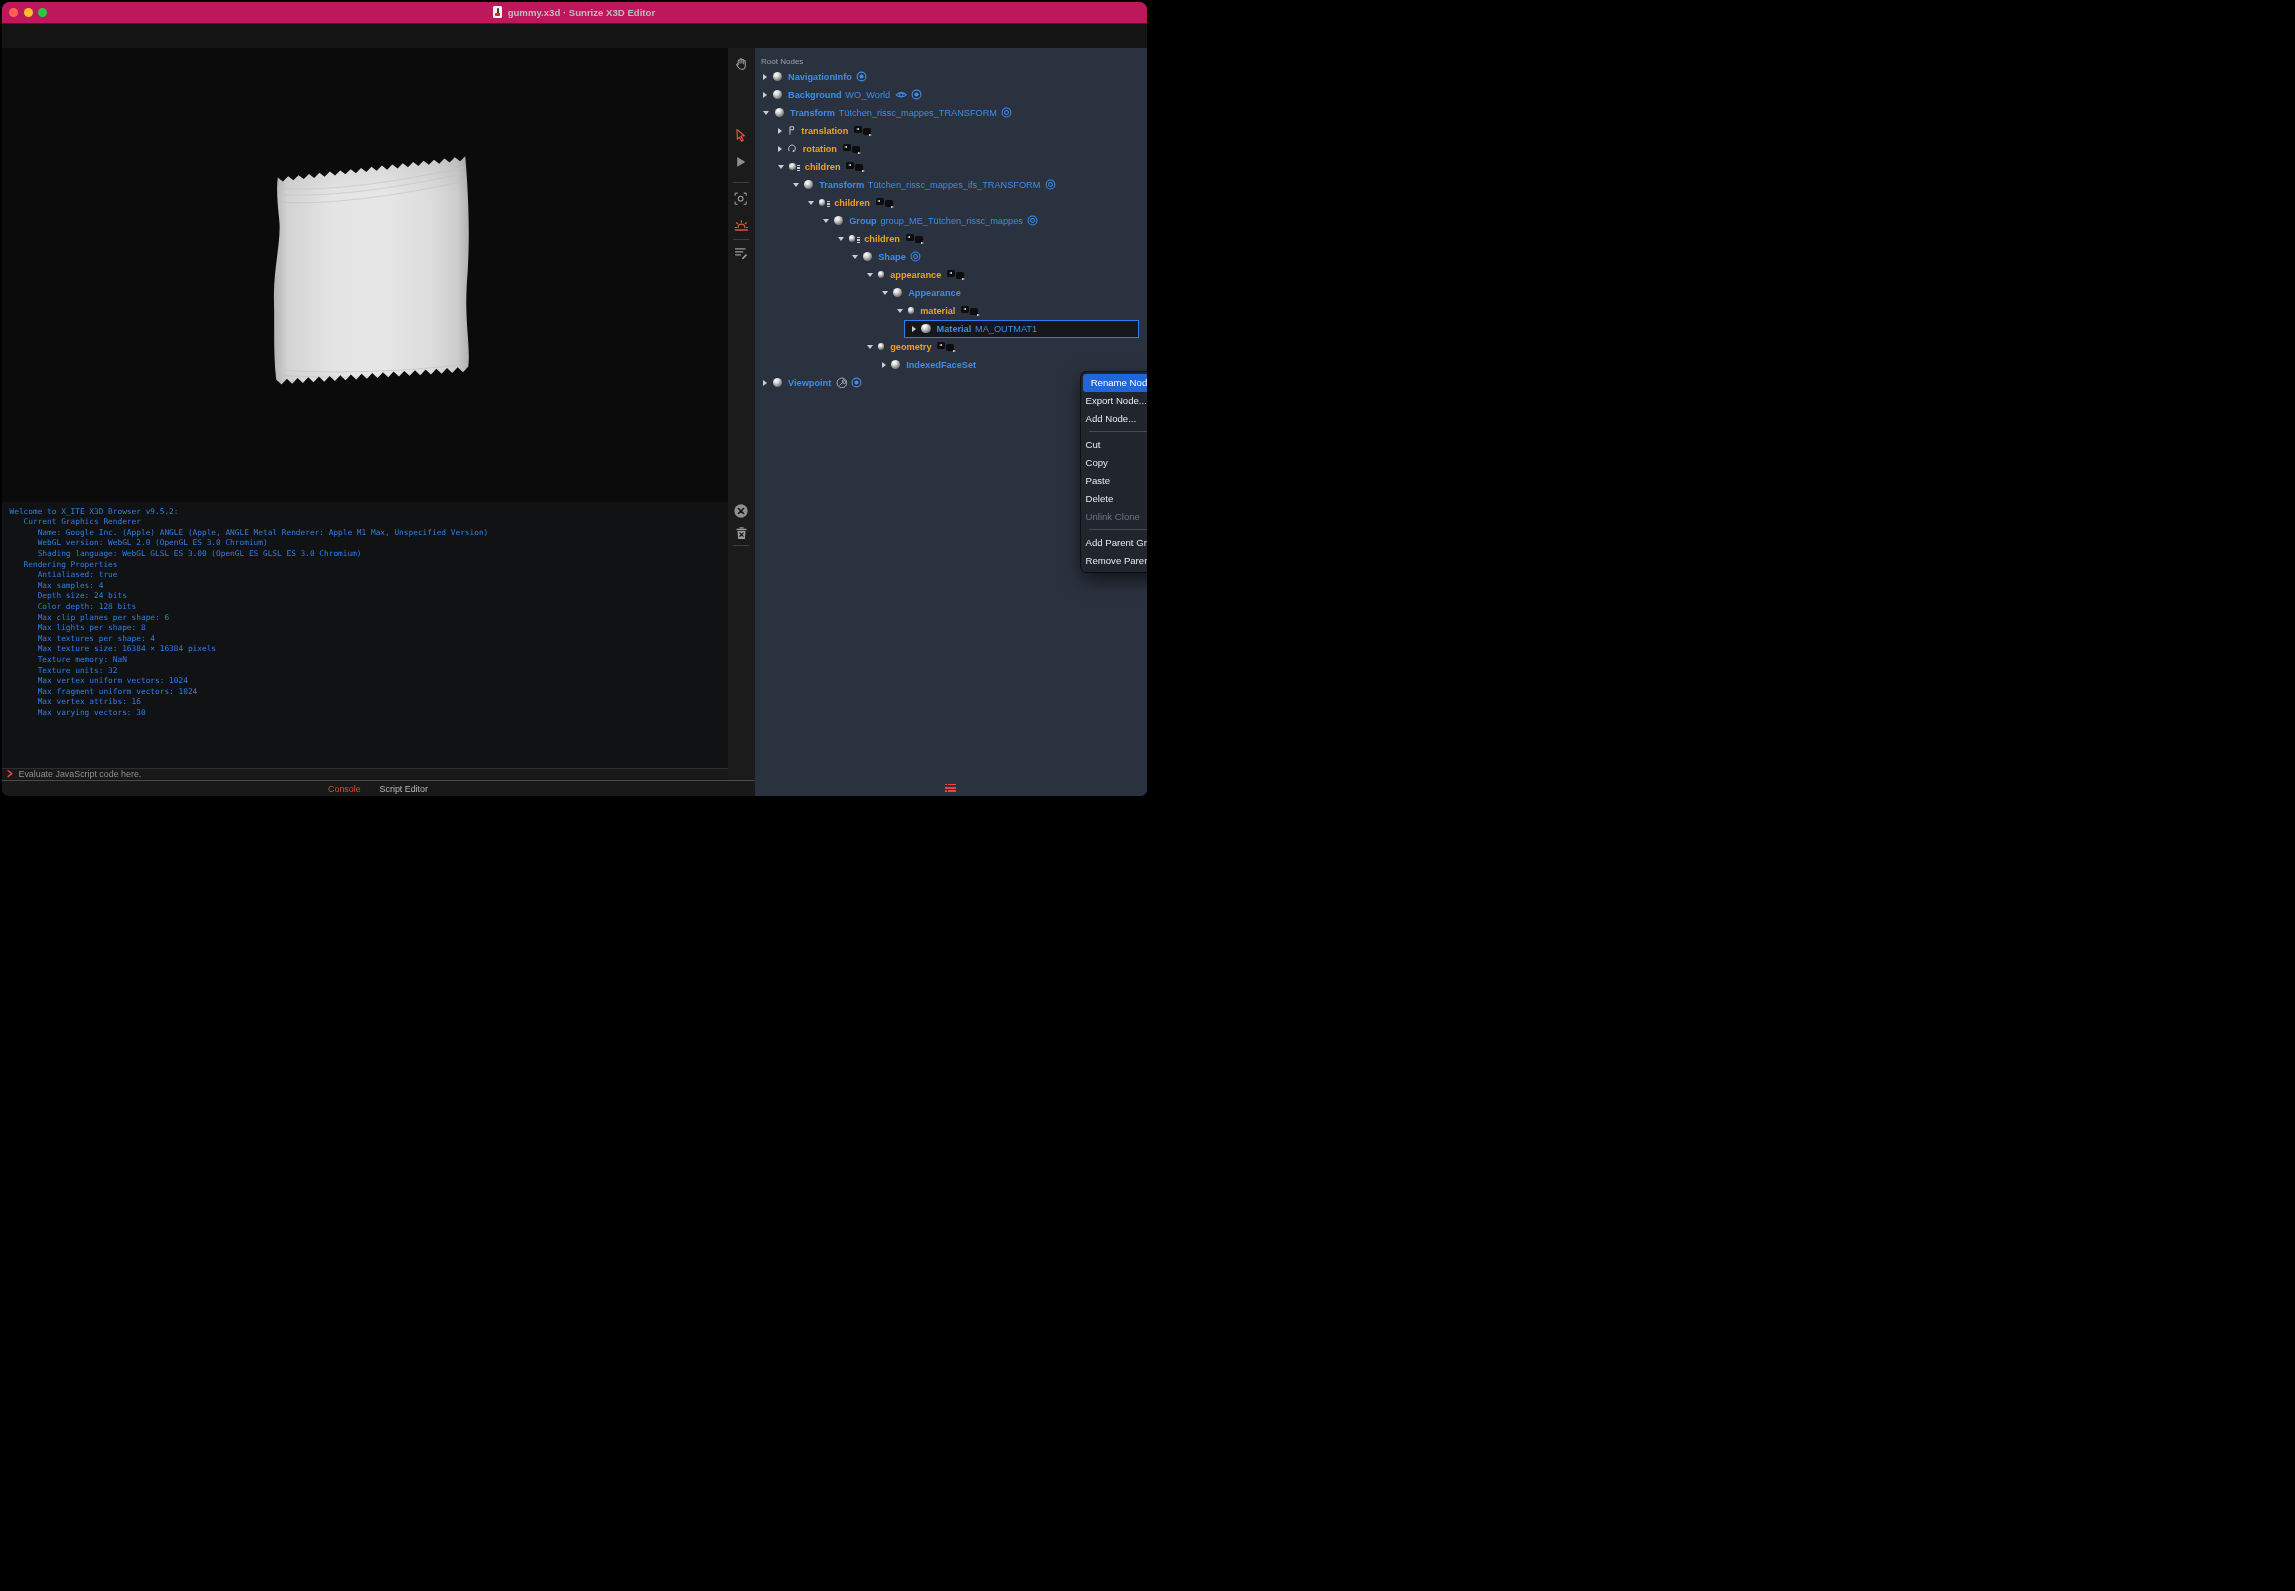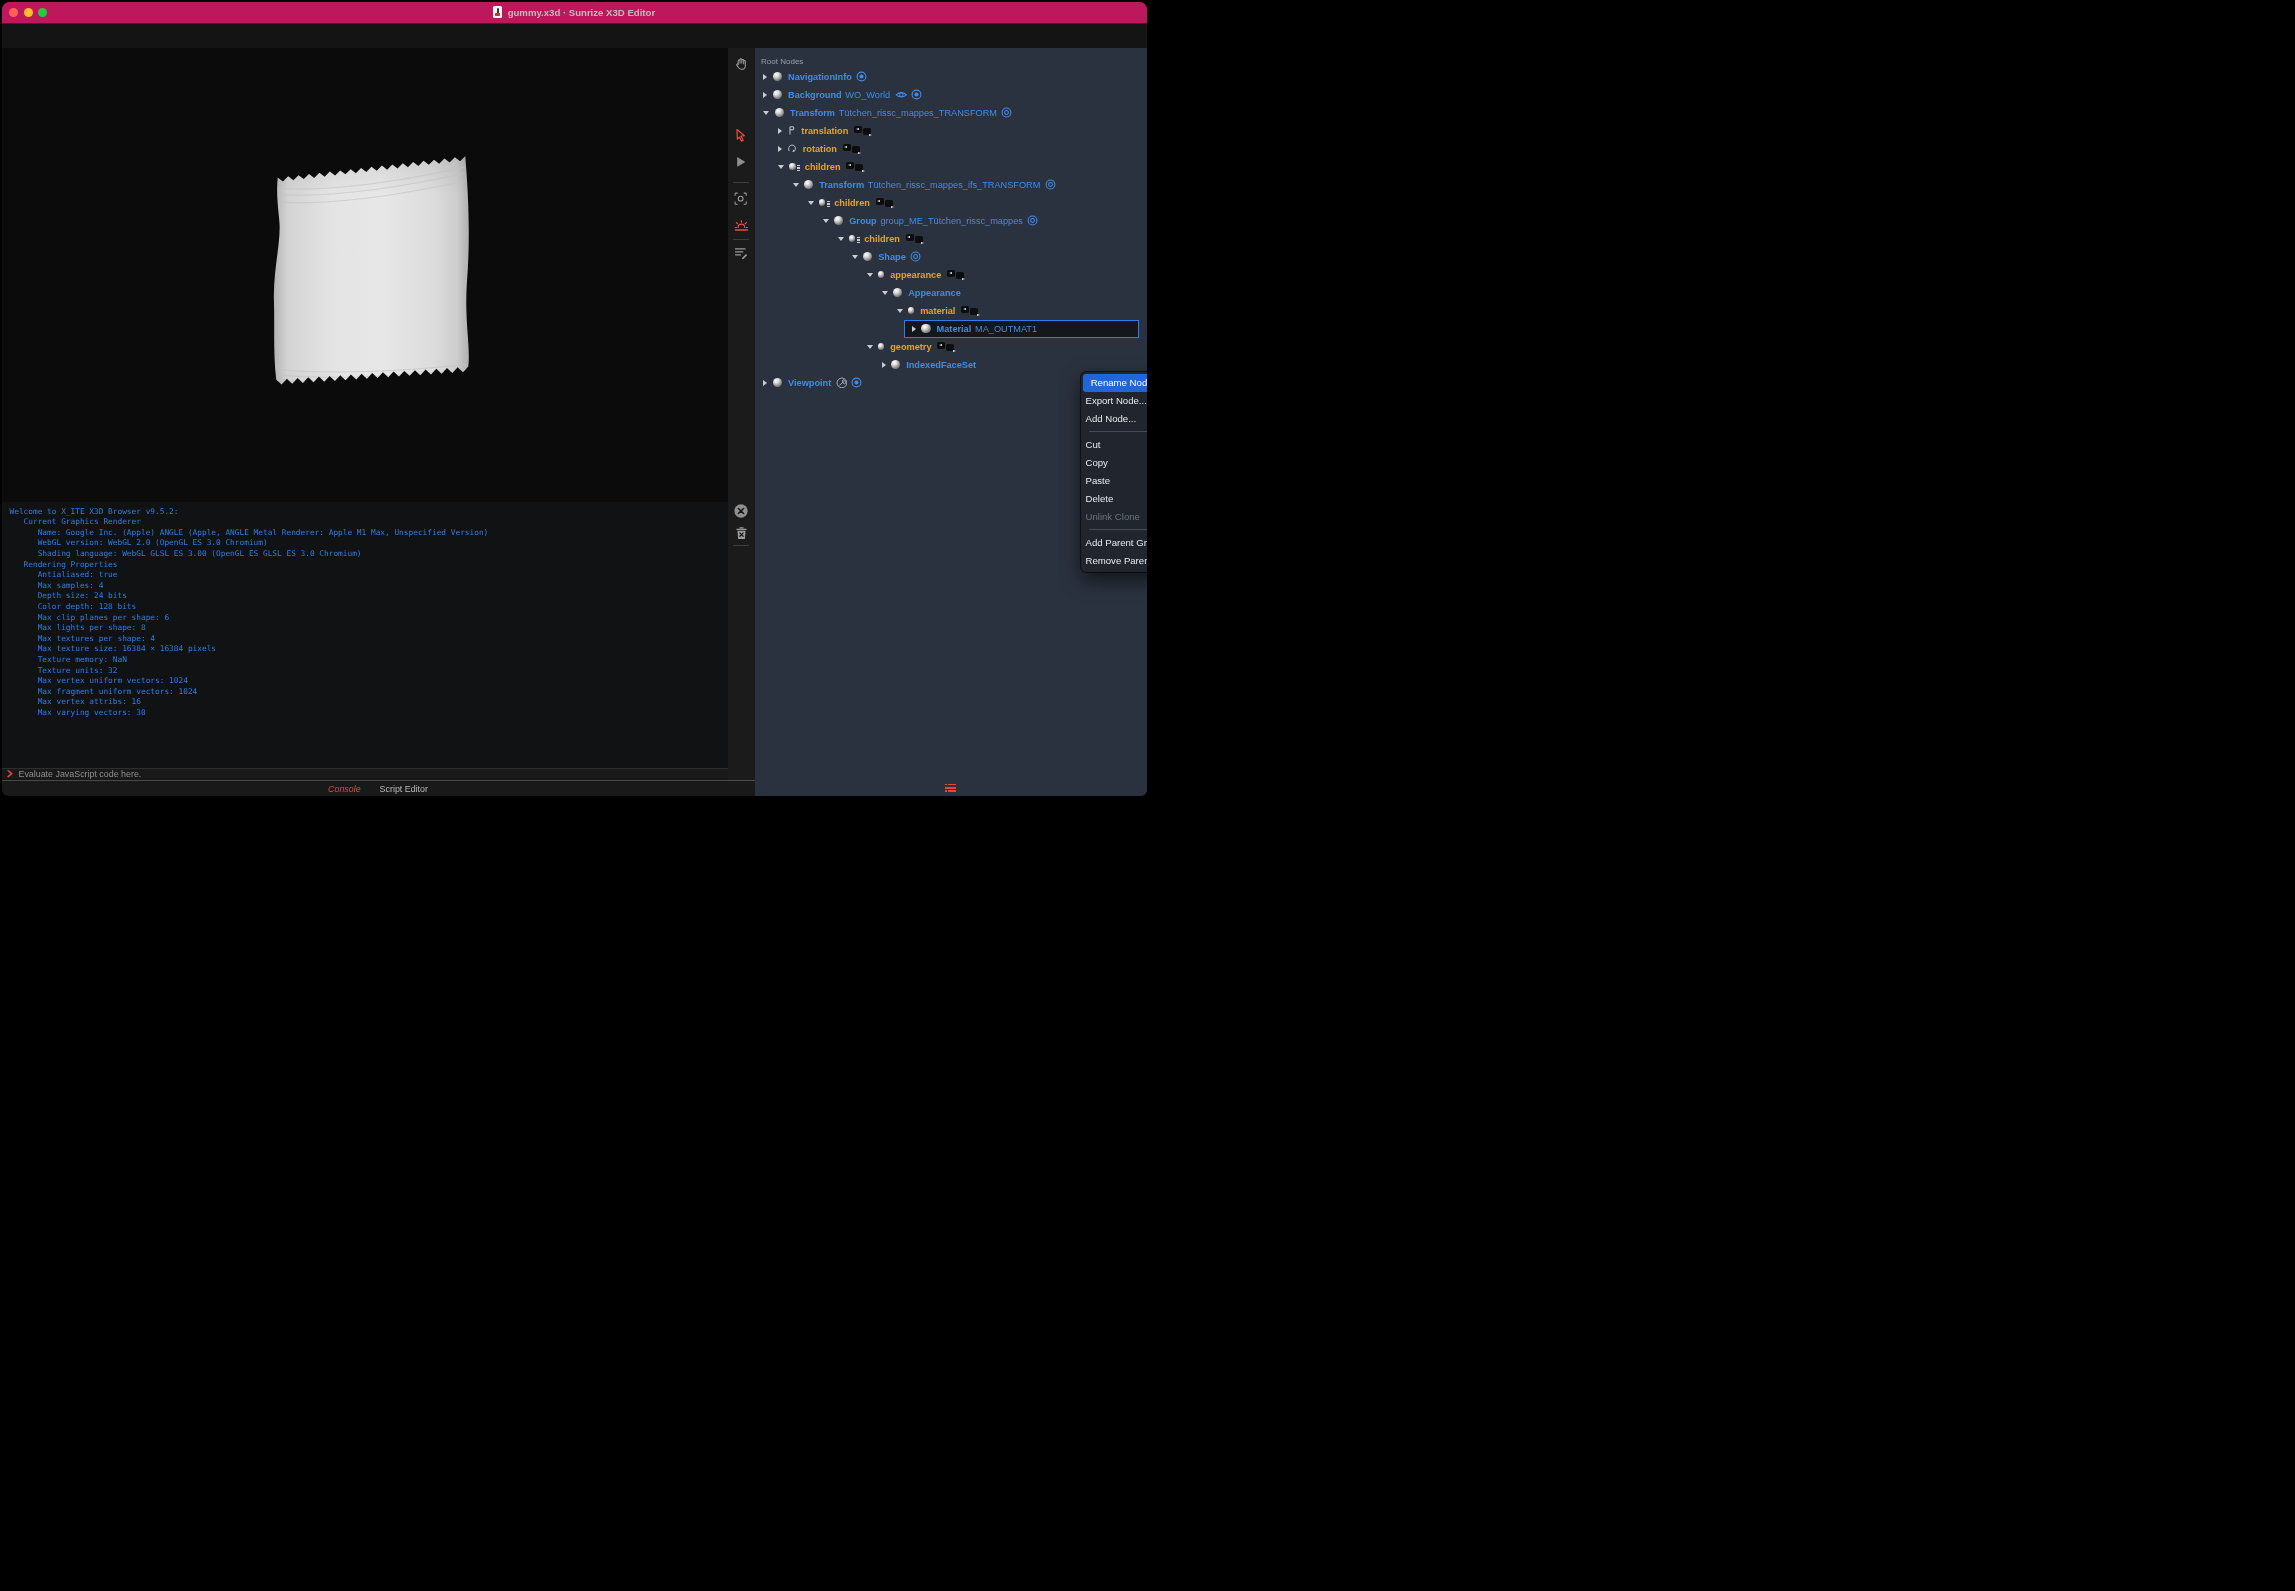--- a/index.html
+++ b/index.html
@@ -34,21 +34,21 @@
   .consolebox{position:absolute;left:0;top:454px;width:726px;height:277px;background:#111214;}
   .consolebox pre{margin:0;padding:5.2px 0 0 8px;font-family:"DejaVu Sans Mono",monospace;
                   font-size:7.8px;line-height:10.6px;color:#2e7ee7;white-space:pre;}
   .promptrow{position:absolute;left:0;top:720px;width:726px;height:11.8px;background:#191919;
              border-top:0.7px solid #2e2e2e;display:flex;align-items:center;padding-left:5.9px;box-sizing:border-box;}
   .prompt-chevron{margin-right:5.2px;display:inline-flex;}
   .prompt-text{color:#8f8f8f;font-size:8.9px;}
   .bottombar{position:absolute;left:0;top:732px;width:753px;height:17.7px;background:#191919;
              border-top:0.7px solid #4a4a4a;display:flex;align-items:center;justify-content:center;gap:19px;}
   .bbtab{font-size:8.9px;color:#b9b9b9;cursor:default;}
-  .bbtab.active{color:#e8453c;font-style:italic;}
+  .bbtab.active{color:#e8453c;}
 
   
   .strip{position:absolute;left:726px;top:0;width:27px;height:732px;background:#1b1b1b;}
   .strip .tool{position:absolute;left:0;width:27px;height:20.7px;display:flex;align-items:center;justify-content:center;}
   .strip .sep{position:absolute;left:5.9px;width:15.5px;height:0.7px;background:#3c3c3c;}
 
   
   .panel{position:absolute;left:753px;top:0;width:392px;height:750px;background:#2b323f;}
   .panel-header{position:absolute;left:6.6px;top:9.6px;font-size:8px;color:#99a0aa;}
   .tree{position:absolute;left:0;top:20px;right:0;}

